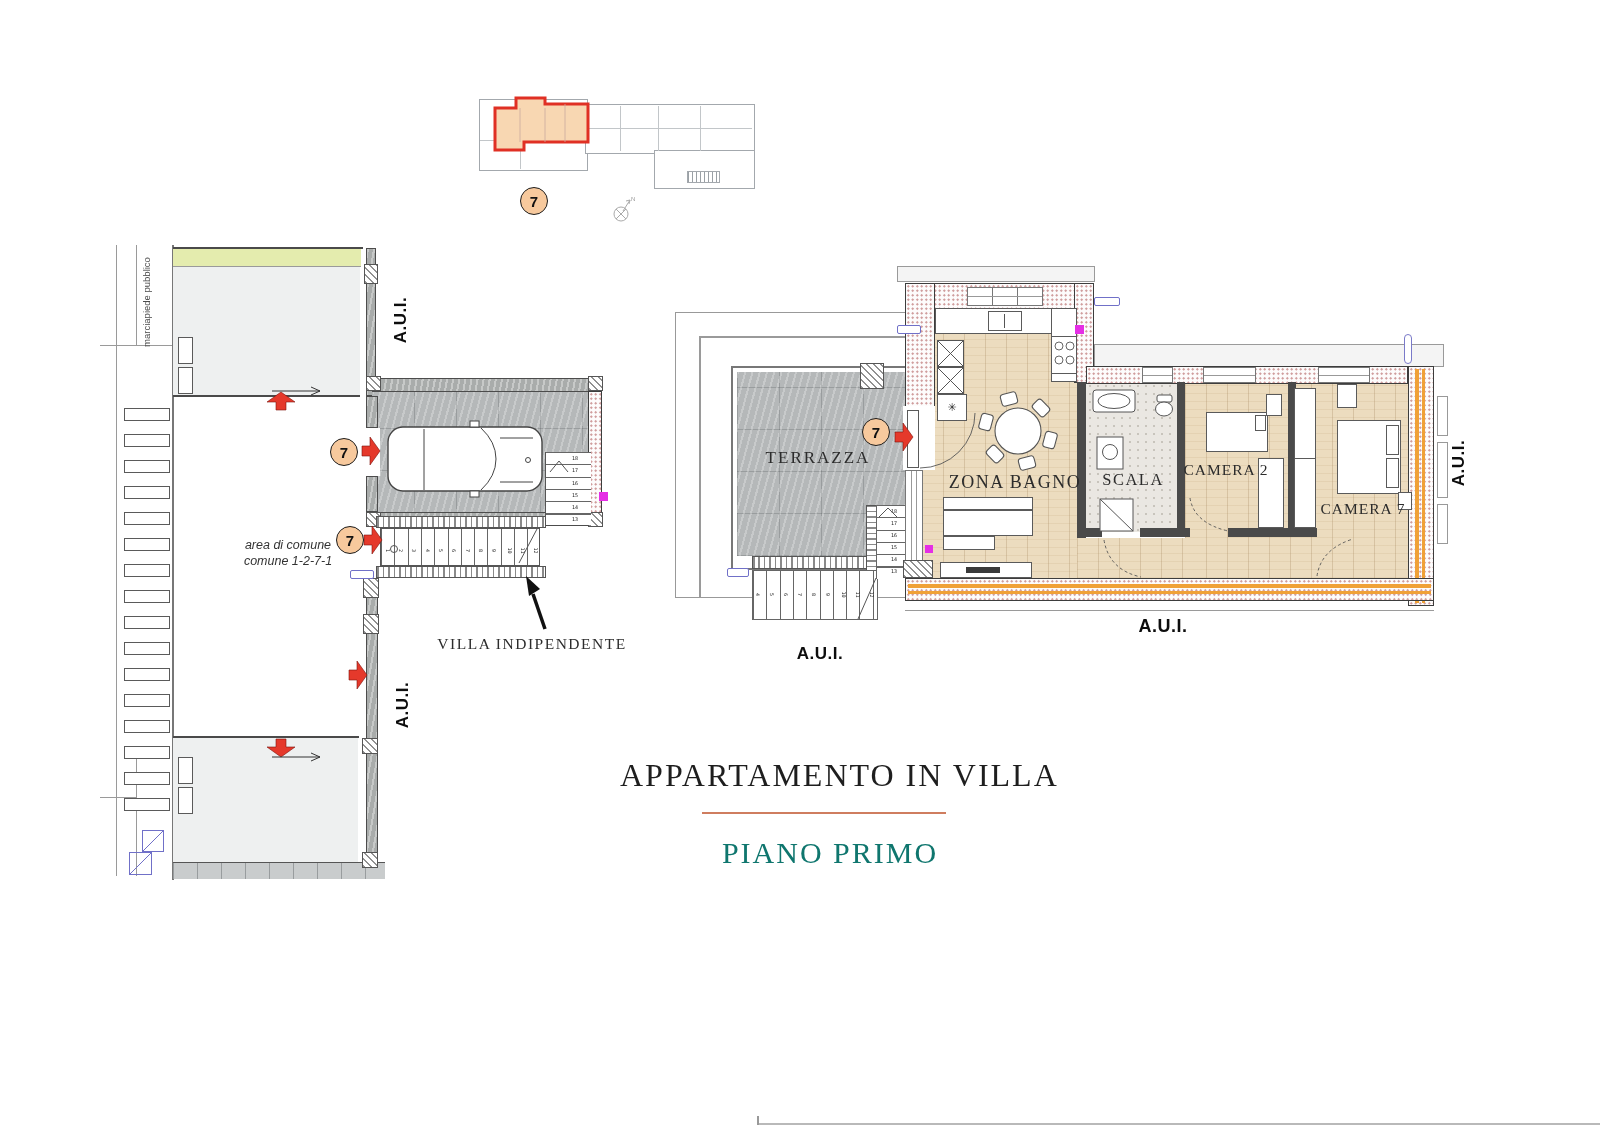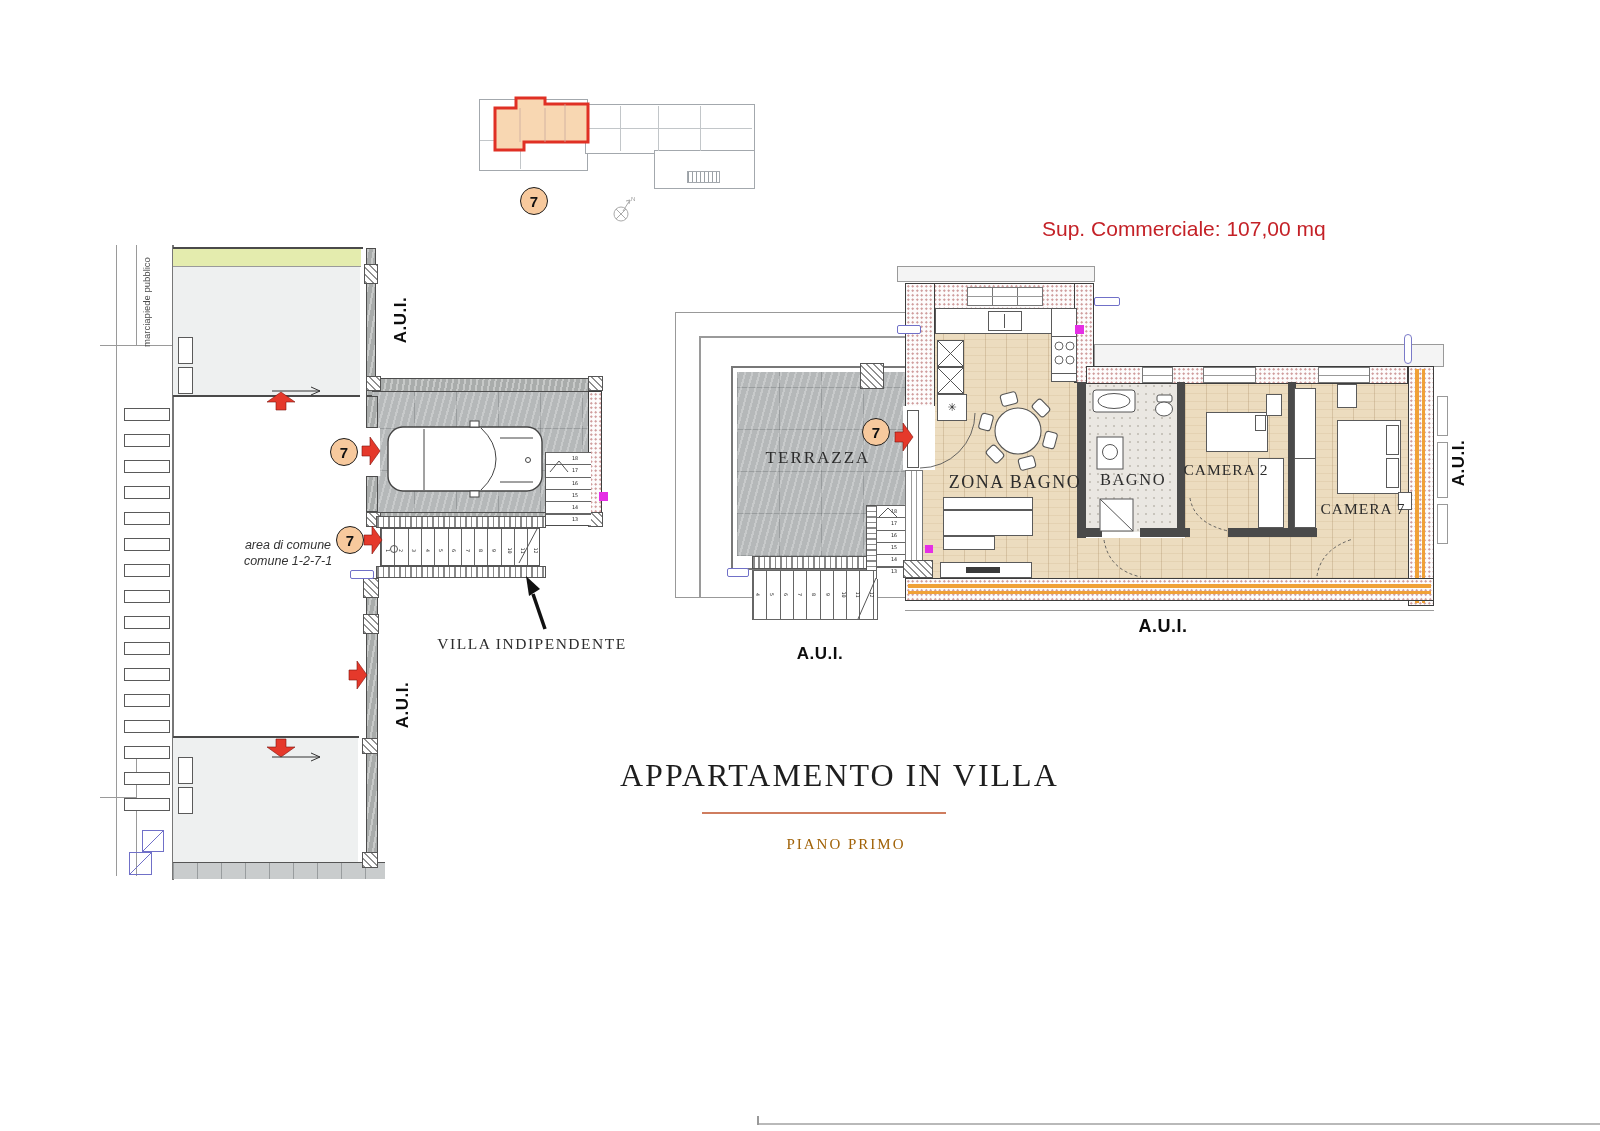--- a/index.html
+++ b/index.html
@@ -42,21 +42,20 @@
   .mag{position:absolute;background:#e52ee5;z-index:24}
   .miniline{position:absolute;background:#c2c6c9}
   .minibox{position:absolute;border:1px solid #a3a8ad;background:#fff}
   #svgov{position:absolute;left:0;top:0;z-index:25;pointer-events:none}
 </style>
 </head>
 <body>
 
 <div id="canvas">
 
-  <div class="a" style="left:1042px;top:217px;width:330px;font-size:21px;color:#c42127;">Sup. Commerciale: 107,00 mq</div>
 
   <div class="minibox" style="left:479px;top:99px;width:107px;height:70px"></div>
   <div class="minibox" style="left:585px;top:104px;width:168px;height:48px"></div>
   <div class="minibox" style="left:654px;top:150px;width:99px;height:37px"></div>
   <div class="miniline" style="left:620px;top:106px;width:1px;height:45px"></div>
   <div class="miniline" style="left:658px;top:106px;width:1px;height:45px"></div>
   <div class="miniline" style="left:700px;top:106px;width:1px;height:45px"></div>
   <div class="miniline" style="left:586px;top:128px;width:166px;height:1px"></div>
   <div class="miniline" style="left:480px;top:140px;width:106px;height:1px"></div>
   <div class="miniline" style="left:520px;top:141px;width:1px;height:28px"></div>
@@ -276,27 +275,27 @@
   <div class="a" style="left:1437px;top:442px;width:11px;height:56px;background:#fff;border:1px solid #999"></div>
   <div class="a" style="left:1437px;top:504px;width:11px;height:40px;background:#fff;border:1px solid #999"></div>
   <div class="a" style="left:1404px;top:334px;width:8px;height:30px;border:1.5px solid #7a7ac9;border-radius:4px;background:#fff"></div>
   <div class="bluem" style="left:897px;top:325px;width:22px;height:7px"></div>
   <div class="bluem" style="left:1094px;top:297px;width:24px;height:7px"></div>
   <div class="mag" style="left:1075px;top:325px;width:9px;height:9px"></div>
   <div class="mag" style="left:925px;top:545px;width:8px;height:8px"></div>
 
   <div class="planlbl" style="left:752px;top:448px;width:132px;font-size:17px;letter-spacing:2px">TERRAZZA</div>
   <div class="planlbl" style="left:948px;top:472px;width:134px;font-size:18px;letter-spacing:1.5px">ZONA BAGNO</div>
-  <div class="planlbl" style="left:1098px;top:470px;width:70px;font-size:16.5px;letter-spacing:1.5px">BAGNO</div>
+  <div class="planlbl" style="left:1098px;top:470px;width:70px;font-size:16.5px;letter-spacing:1.5px">SCALA</div>
   <div class="planlbl" style="left:1178px;top:461px;width:96px;font-size:15.5px;letter-spacing:1px">CAMERA 2</div>
   <div class="planlbl" style="left:1318px;top:500px;width:90px;font-size:15.5px;letter-spacing:1px">CAMERA 7</div>
 
   <div class="planlbl" style="left:620px;top:757px;width:420px;font-size:32px;letter-spacing:2px;color:#1e1e1e">APPARTAMENTO IN VILLA</div>
   <div class="a" style="left:702px;top:812px;width:244px;height:2px;background:#cf7d5f"></div>
-  <div class="planlbl" style="left:636px;top:836px;width:420px;font-size:15px;letter-spacing:2px;color:#a16207">PIANO PRIMO</div>
+  <div class="planlbl" style="left:620px;top:836px;width:420px;font-size:30px;letter-spacing:2px;color:#0f766e">PIANO PRIMO</div>
 
   <div class="a" style="left:757px;top:1123px;width:843px;height:2px;background:#b9b9b9"></div>
   <div class="a" style="left:757px;top:1116px;width:1.5px;height:9px;background:#999"></div>
 
   <svg id="svgov" width="1600" height="1131" viewBox="0 0 1600 1131">
 
     <polygon points="516,98 545,98 545,104 588,104 588,142 524,142 524,150 495,150 495,108 516,108" fill="#f8d7b2" stroke="#e03024" stroke-width="3"></polygon>
     <path d="M520,108 V142 M545,108 V142 M565,104 V142" stroke="#c9a9a0" stroke-width="0.8" fill="none"></path>
 
     <g stroke="#aaa" fill="none" stroke-width="1">

